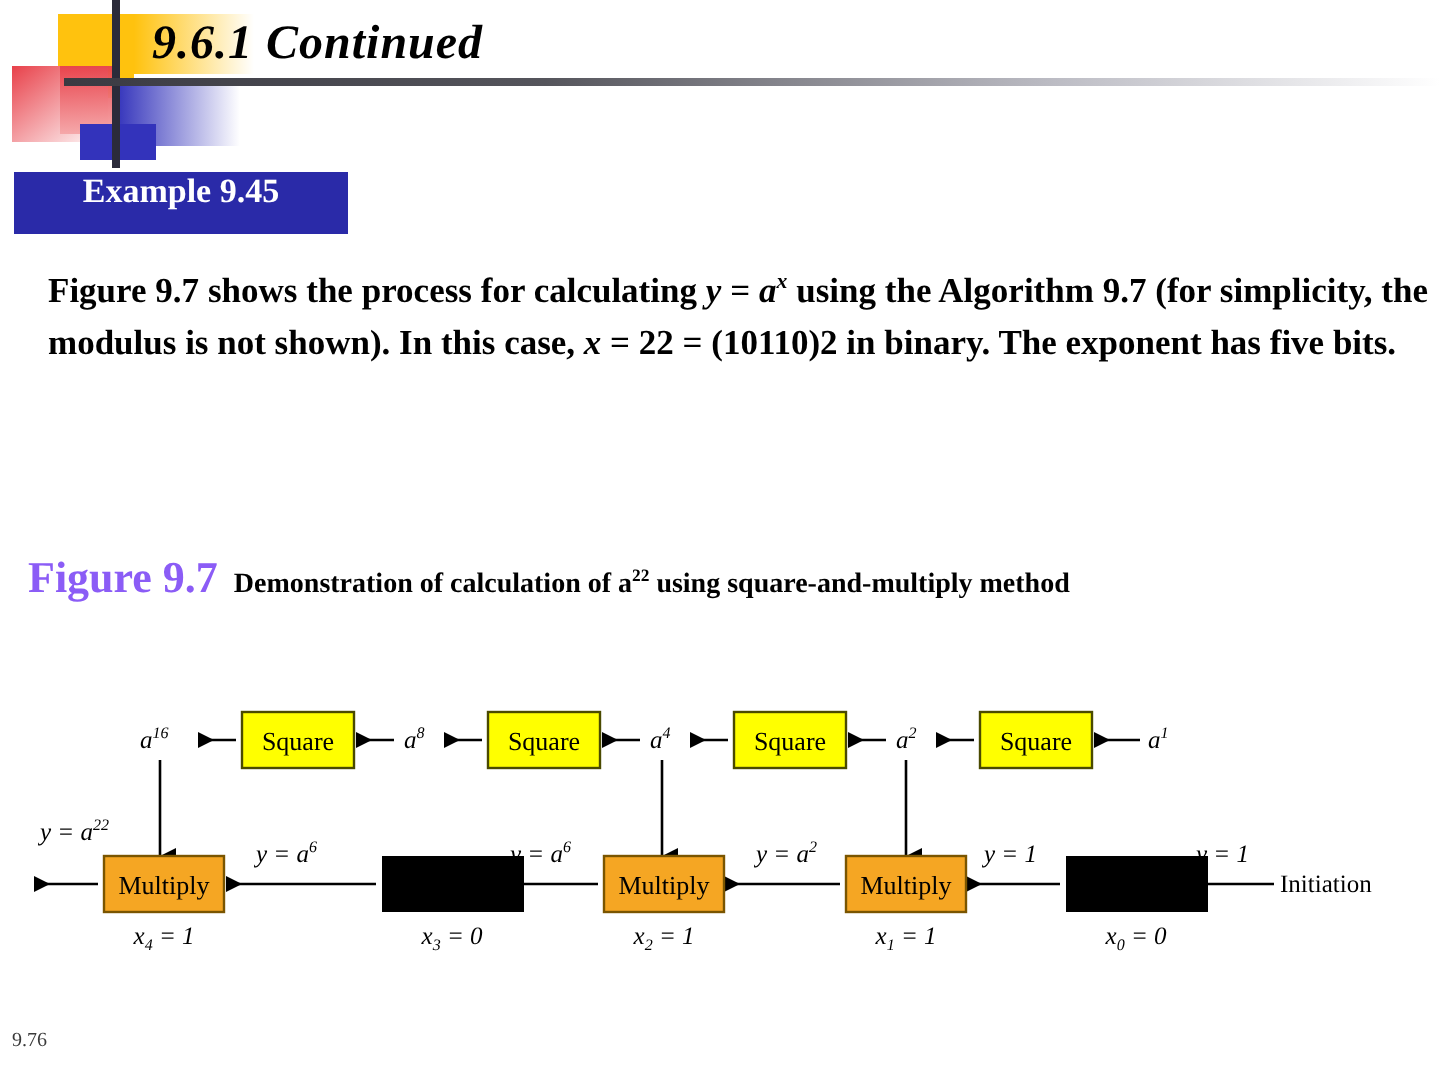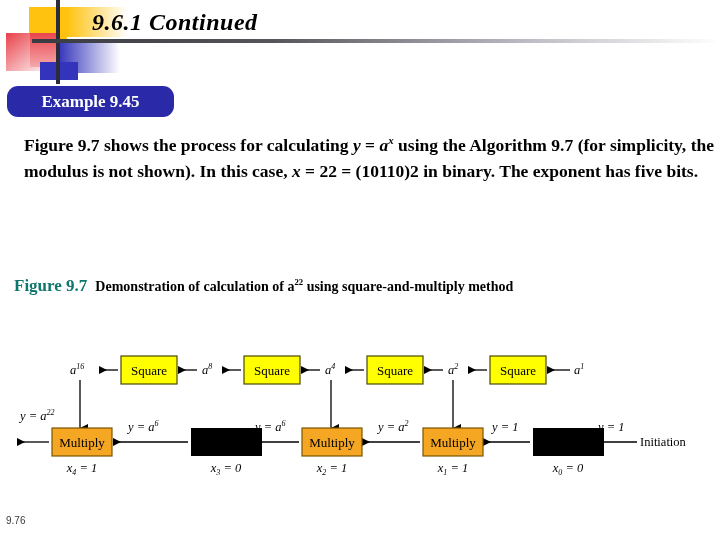--- a/index.html
+++ b/index.html
@@ -69,38 +69,37 @@
   #title-rule {
     position: absolute;
     left: 32px; top: 39px;
     width: 688px; height: 4px;
     background: linear-gradient(to right, #3a3a42 0%, #55555c 35%, #bcbcc4 72%, #ffffff 100%);
   }
 
   
   #page-title {
     position: absolute;
-    left: 92px; top: 9px;
+    left: 76px; top: 9px;
     font-size: 24px;
     font-weight: bold;
     font-style: italic;
     letter-spacing: .5px;
     white-space: nowrap;
   }
 
   
   #example-banner {
     position: absolute;
     left: 7px; top: 86px;
     width: 167px; height: 31px;
     background: #2A2AA8;
     display: flex;
-    align-items: center;
+    align-items: flex-start;
     justify-content: center;
-    border-radius: 11px;
   }
   #example-banner-label {
     color: #ffffff;
     font-size: 17px;
     font-weight: bold;
     white-space: nowrap;
   }
 
   
   #body-paragraph {
@@ -115,22 +114,22 @@
   #body-paragraph .ital { font-style: italic; }
   sup { font-size: .62em; vertical-align: super; line-height: 0; }
 
   
   #figure-caption {
     position: absolute;
     left: 14px; top: 276px;
     white-space: nowrap;
   }
   #figure-caption-number {
-    color: #0f766e;
-    font-size: 17px;
+    color: #8b5cf6;
+    font-size: 22px;
     font-weight: bold;
   }
   #figure-caption-text {
     font-size: 14px;
     font-weight: bold;
     margin-left: 8px;
   }
 
   
   #diagram {
@@ -158,21 +157,21 @@
     font-family: "Liberation Serif", "DejaVu Serif", serif;
     font-size: 12.5px;
     fill: #000000;
   }
   .dg-line { stroke: #000000; stroke-width: 1.3px; fill: none; }
 
   
   #page-number {
     position: absolute;
     left: 6px; top: 515px;
-    font-family: Liberation Sans, sans-serif;
+    font-family: Liberation Serif, serif;
     font-size: 10px;
     color: #3a3a3a;
   }
 </style>
 </head>
 <body>
 
 <div id="header-decoration">
   <div class="deco-yellow-fade"></div>
   <div class="deco-yellow"></div>

